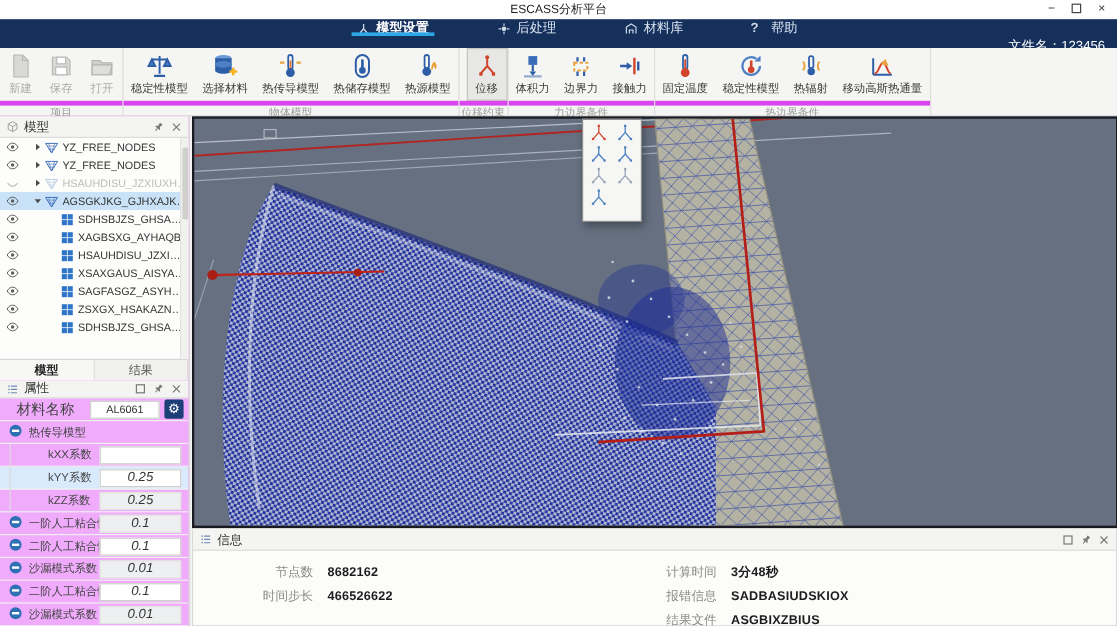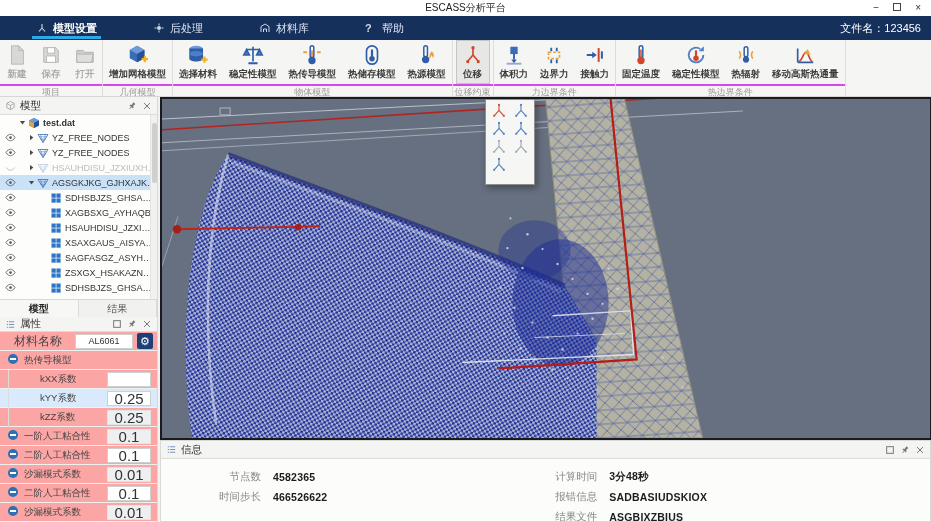--- a/index.html
+++ b/index.html
@@ -7,44 +7,44 @@
   .window{position:relative;width:931px;height:522px;background:#f2f2f0;overflow:hidden;
     font-family:"Liberation Sans",sans-serif;color:#333;}
   
   .titlebar{position:absolute;top:0;left:0;right:0;height:16px;background:#ffffff;
     display:flex;align-items:center;justify-content:center;font-size:10px;color:#222;}
   .win-controls{position:absolute;right:4px;top:0;height:16px;display:flex;align-items:center;gap:14px;padding-right:6px;}
   .wc{font-size:10px;color:#333;line-height:1;cursor:default;}
   .box-glyph{display:inline-block;width:8px;height:8px;border:1px solid #444;}
   
   .menubar{position:absolute;top:16px;left:0;right:0;height:24px;background:#16305c;
-    display:flex;align-items:center;font-size:11px;color:#dbe4f2;}
+    display:flex;align-items:center;font-size:11px;color:#dbe4f2;flex-direction:column;}
   .menu-items{display:flex;align-items:center;height:100%;padding-left:30px;gap:44px;}
   .menu-item{position:relative;display:flex;align-items:center;gap:5px;height:100%;padding:0 6px;cursor:default;}
   .menu-item.active{font-weight:bold;color:#fff;}
   .menu-item.active::after{content:"";position:absolute;left:2px;right:2px;bottom:1px;height:3px;background:#2ea7e8;}
   .mi-icon{width:12px;height:12px;display:inline-flex;}
   .mi-icon svg{width:100%;height:100%;}
   .mi-icon .q{font-size:11px;color:#cfd9ea;font-weight:bold;}
   .file-label{margin-left:auto;padding-right:10px;font-size:11px;color:#fff;}
   
   .toolbar{position:absolute;top:40px;left:0;right:0;height:57px;background:#f5f5f3;
     display:flex;border-bottom:1px solid #d7d7d5;}
   .tgroup{display:flex;flex-direction:column;border-right:1px solid #dddddb;}
-  .tbtns{display:flex;flex:1;align-items:stretch;justify-content:center;font-weight:bold;}
+  .tbtns{display:flex;flex:1;align-items:stretch;justify-content:flex-end;}
   .tbtn{display:flex;flex-direction:column;align-items:center;justify-content:flex-start;
     padding:3px 5px 1px;min-width:34px;cursor:default;border:1px solid transparent;}
   .tbtn.active{background:#e7e7e5;border:1px solid #c6c6c4;}
   .tbtn.disabled .tlabel{color:#ababa9;}
   .tico{width:22px;height:22px;display:inline-flex;margin-bottom:2px;}
   .tico svg{width:100%;height:100%;}
   .tlabel{font-size:9.5px;color:#3c3c3a;white-space:nowrap;}
-  .tglabel{height:12px;font-size:9px;color:#9a9a98;text-align:center;border-top:2px solid #d946ef;line-height:12px;white-space:nowrap;padding:0 2px;}
+  .tglabel{height:12px;font-size:9px;color:#9a9a98;text-align:center;border-top:4px solid #d946ef;line-height:12px;white-space:nowrap;padding:0 2px;}
   
-  .sidebar{position:absolute;left:0;top:97px;width:158px;bottom:0;background:#fca5a5;border-right:1px solid #d8d8d6;padding-left:48px;}
+  .sidebar{position:absolute;left:0;top:97px;width:158px;bottom:0;background:#f0abfc;border-right:1px solid #d8d8d6;padding-left:48px;}
   .phead{height:18px;background:#f4f4f2;border-bottom:1px solid #dcdcda;display:flex;align-items:center;
     padding:0 5px;font-size:10.5px;color:#333;gap:4px;}
   .phico{width:11px;height:11px;display:inline-flex;opacity:.8;}
   .phico svg{width:100%;height:100%;}
   .phbtns{margin-left:auto;display:flex;align-items:center;gap:5px;}
   .phb{width:10px;height:10px;display:inline-flex;cursor:default;}
   .phb svg{width:100%;height:100%;}
   .model-panel{position:absolute;top:0;left:0;right:0;height:220px;display:flex;flex-direction:column;}
   .tree{position:relative;flex:1;overflow:hidden;background:#fdfdfb;}
   .trow{display:flex;align-items:center;height:15px;font-size:9px;color:#333;padding-left:3px;cursor:default;white-space:nowrap;}
@@ -77,21 +77,21 @@
   .gear-btn{width:16px;height:16px;background:#1d3f77;border-radius:2px;display:flex;align-items:center;justify-content:center;cursor:default;}
   .gear-btn .g{color:#fff;font-size:11px;line-height:1;}
   .prow{height:19px;display:flex;align-items:center;padding:0 6px 0 8px;border-bottom:1px solid #f0f0ee;}
   .prow.selected{background:#d9eafc;}
   .pic{width:12px;height:12px;display:inline-flex;flex:none;margin-right:4px;}
   .mc{display:inline-block;width:10px;height:10px;border-radius:50%;background:#2f6fb3;position:relative;}
   .mc::after{content:"";position:absolute;left:2px;right:2px;top:4px;height:2px;background:#fff;}
   .pind{display:inline-block;flex:none;}
   .pind.ind{width:14px;border-left:1px solid #dcdcda;height:19px;margin-right:2px;}
   .plab{flex:1;font-size:9.5px;color:#444;white-space:nowrap;overflow:hidden;}
-  .pval{width:44px;height:15px;font-size:15px;display:flex;align-items:center;justify-content:center;color:#333;flex:none;}
+  .pval{width:68px;height:15px;font-size:11px;display:flex;align-items:center;justify-content:center;color:#333;flex:none;font-style:italic;}
   .pval.white{background:#fff;border:1px solid #cfcfcd;}
   .pval.gray{background:#edeff1;border:1px solid #e3e3e1;}
   .pval.hide{visibility:hidden;}
   
   .viewport{position:absolute;left:160px;top:97px;right:0;height:343px;background:#667080;
     border:2px solid #191b20;border-right:1px solid #191b20;}
   .viewport svg.scene{position:absolute;inset:0;width:100%;height:100%;}
   .dd-panel{position:absolute;left:323px;top:0;width:50px;height:86px;background:#f6f6f4;
     border:1px solid #8f8f8d;box-shadow:2px 3px 7px rgba(0,0,0,.35);
     display:grid;grid-template-columns:1fr 1fr;align-content:start;padding:3px 2px;row-gap:2px;justify-items:center;}
@@ -196,62 +196,45 @@
                 <path d="M3 7h7l2 2h9v11H3z" fill="#cfcfcd" stroke="#b2b2b0"></path>
                 <path d="M3 11h18l-2 9H3z" fill="#dededc" stroke="#b2b2b0"></path>
               </svg>
             </span>
               <span class="tlabel">打开</span>
             </div>
           </div>
         <div class="tglabel">项目</div>
       </div>
 
+
       <div class="tgroup">
         <div class="tbtns">
 
             <div class="tbtn">
               <span class="tico">
-              <svg viewBox="0 0 24 24">
-                <path d="M11 2l8 4.5v9L11 20l-8-4.5v-9z" fill="#3a6db8"></path>
-                <path d="M11 2l8 4.5L11 11 3 6.5z" fill="#6c9bd8"></path>
-                <path d="M11 11v9l8-4.5v-9z" fill="#2a4f93"></path>
-                <path d="M16 16.5h7M19.5 13v7" stroke="#f2b31f" stroke-width="2.4"></path>
-              </svg>
-            </span>
-              <span class="tlabel">增加网格模型</span>
-            </div>
-          </div>
-        <div class="tglabel">几何模型</div>
-      </div>
-
-      <div class="tgroup">
-        <div class="tbtns">
+              <svg viewBox="0 0 24 24" fill="none" stroke="#2e5ea8" stroke-width="1.8">
+                <path d="M12 3v16M5 6h14"></path>
+                <path d="M5 6l-3 6h6zM19 6l-3 6h6z" fill="#4d7fc4"></path>
+                <path d="M7 21h10" stroke-width="2.2"></path>
+              </svg>
+            </span>
+              <span class="tlabel">稳定性模型</span>
+            </div>
 
             <div class="tbtn">
               <span class="tico">
               <svg viewBox="0 0 24 24">
                 <ellipse cx="10" cy="5" rx="7.5" ry="3" fill="#6c9bd8"></ellipse>
                 <path d="M2.5 5v11c0 1.7 3.4 3 7.5 3s7.5-1.3 7.5-3V5" fill="#2e5ea8"></path>
                 <ellipse cx="10" cy="10.5" rx="7.5" ry="3" fill="#4d7fc4"></ellipse>
                 <path d="M15.5 17h7M19 13.5v7" stroke="#f2b31f" stroke-width="2.4"></path>
               </svg>
             </span>
               <span class="tlabel">选择材料</span>
-            </div>
-
-            <div class="tbtn">
-              <span class="tico">
-              <svg viewBox="0 0 24 24" fill="none" stroke="#2e5ea8" stroke-width="1.8">
-                <path d="M12 3v16M5 6h14"></path>
-                <path d="M5 6l-3 6h6zM19 6l-3 6h6z" fill="#4d7fc4"></path>
-                <path d="M7 21h10" stroke-width="2.2"></path>
-              </svg>
-            </span>
-              <span class="tlabel">稳定性模型</span>
             </div>
 
             <div class="tbtn">
               <span class="tico">
               <svg viewBox="0 0 24 24">
                 <rect x="10" y="2" width="4" height="13" rx="2" fill="none" stroke="#2e5ea8" stroke-width="1.6"></rect>
                 <rect x="11.2" y="7" width="1.6" height="8" fill="#e8772e"></rect>
                 <circle cx="12" cy="18" r="4" fill="#2e5ea8"></circle>
                 <path d="M2.5 9h4M17.5 9h4" stroke="#e8a33d" stroke-width="2"></path>
               </svg>
@@ -417,38 +400,20 @@
           <span class="phb">
               <svg viewBox="0 0 24 24" stroke="#787876" stroke-width="2.4" fill="none">
                 <path d="M5 5l14 14M19 5L5 19"></path>
               </svg>
             </span>
         </span>
       </div>
       <div class="tree">
         <div>
 
-            <div class="trow root">
-              <span class="teye"></span>
-              <span class="tindent lvl0"></span>
-              <span class="tcaret">
-                <svg viewBox="0 0 24 24" fill="#4a4a48">
-                  <path d="M5 8h14l-7 9z"></path>
-                </svg>
-              </span>
-              <span class="tico2">
-                <svg viewBox="0 0 24 24">
-                  <path d="M12 2l10 5v10l-10 5L2 17V7z" fill="#3a6db8"></path>
-                  <path d="M12 2l10 5-10 5L2 7z" fill="#6c9bd8"></path>
-                  <path d="M12 12v10l10-5V7z" fill="#2a4f93"></path>
-                  <path d="M2 7v10l10 5V12z" fill="#dca53f"></path>
-                </svg>
-              </span>
-              <span class="tlab">test.dat</span>
-            </div>
 
             <div class="trow">
               <span class="teye">
                 <svg viewBox="0 0 24 24" fill="none" stroke="#5a5a58" stroke-width="1.8">
                   <path d="M2 12c3-5 7-7 10-7s7 2 10 7c-3 5-7 7-10 7s-7-2-10-7z"></path>
                   <circle cx="12" cy="12" r="3" fill="#5a5a58" stroke="none"></circle>
                 </svg>
               </span>
               <span class="tindent lvl1"></span>
               <span class="tcaret">
@@ -972,21 +937,21 @@
             </svg>
           </span>
       </span>
     </div>
     <div class="info-body">
       <div class="info-col">
 
 
           <div class="ifield">
             <span class="ilab">节点数</span>
-            <span class="ival">4582365</span>
+            <span class="ival">8682162</span>
           </div>
 
           <div class="ifield">
             <span class="ilab">时间步长</span>
             <span class="ival">466526622</span>
           </div>
         </div>
       <div class="info-col">
 
           <div class="ifield">

